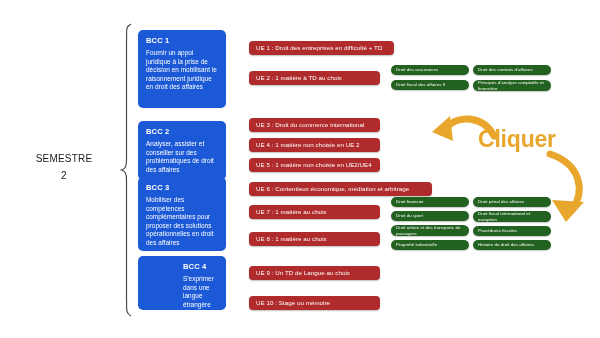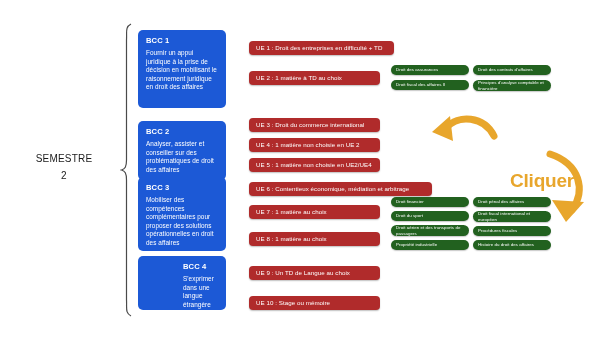--- a/index.html
+++ b/index.html
@@ -98,27 +98,26 @@
     font-size: 4.4px;
     line-height: 5.4px;
     letter-spacing: 0.05px;
     box-shadow: 0 1px 1.2px rgba(0,0,0,0.22);
     overflow: hidden;
   }
 
   
   .cliquer-text {
     position: absolute;
-    left: 510px;
+    left: 478px;
     top: 126px;
-    font-size: 19px;
+    font-size: 23px;
     font-weight: bold;
     color: #e8a62c;
     letter-spacing: -0.2px;
-    margin-top: 44px;
   }
   .arrow-svg {
     position: absolute;
   }
 </style>
 </head>
 <body>
 
 <div id="canvas">
 

